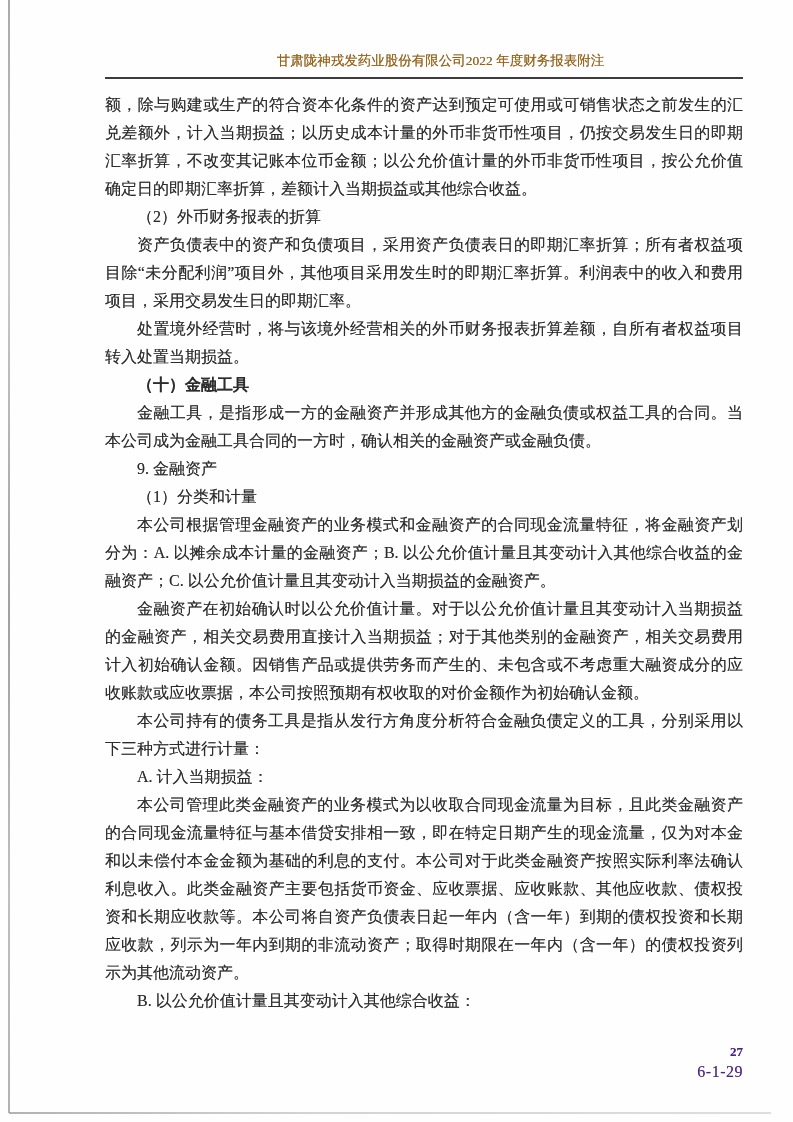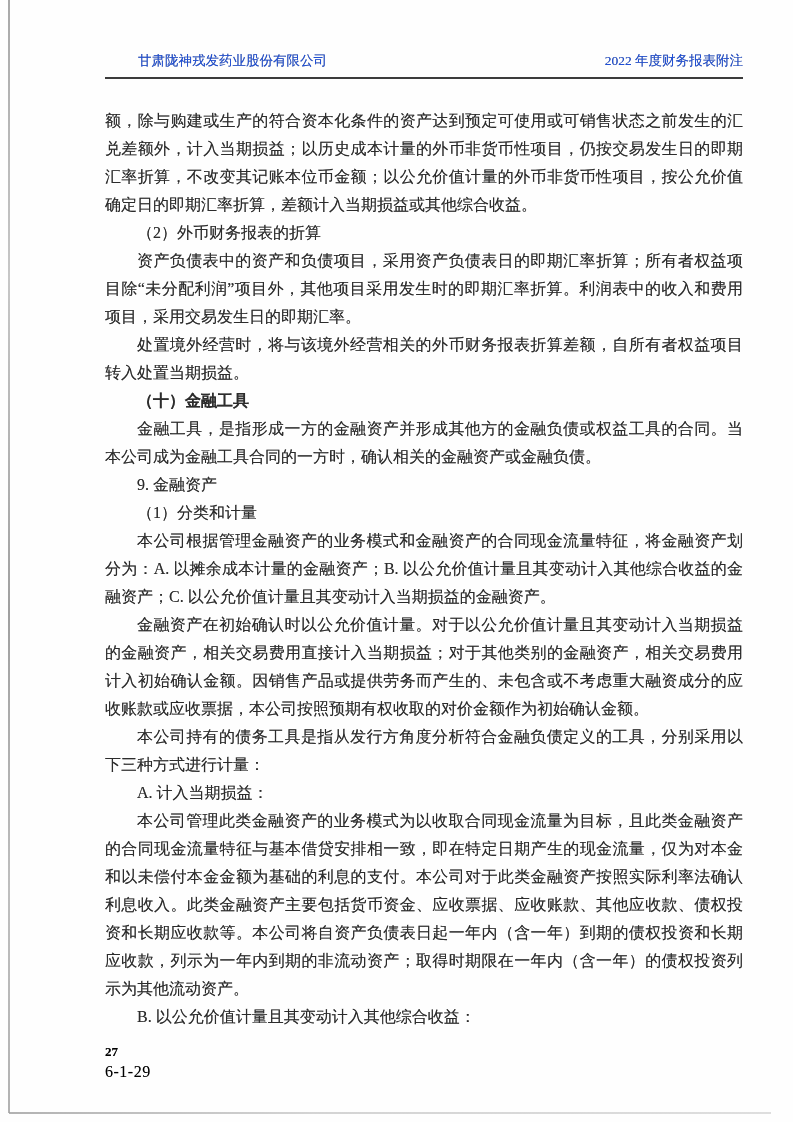--- a/index.html
+++ b/index.html
@@ -42,47 +42,47 @@
   .header {
     position: absolute;
     top: 52px;
     left: 105px;
     width: 638px;
     border-bottom: 2px solid #3c3c3c;
     padding-bottom: 7px;
   }
   .header-row {
     display: flex;
-    justify-content: space-between;
+    justify-content: center;
     align-items: baseline;
     font-size: 13.5px;
-    color: #1d4ed8;
+    color: #a16207;
     text-shadow: 0 0 0.6px rgba(30,30,30,0.5);
   }
   .header-row .left { padding-left: 33px; }
   .content {
     position: absolute;
     top: 91px;
     left: 105px;
     width: 638px;
     font-size: 16px;
     line-height: 28px;
     text-align: justify;
     color: #2c2c2c;
     text-shadow: 0 0 0.6px rgba(35,35,35,0.55);
   }
   .p { margin: 0; text-indent: 2em; }
-  .p.cont { text-indent: 0; margin-top: 16px; }
+  .p.cont { text-indent: 0; }
   .p.bold { font-weight: 700; }
   .footer-num {
     position: absolute;
     left: 105px;
     width: 638px;
-    text-align: left;
-    color: #000000;
+    text-align: right;
+    color: #4c1d95;
     text-shadow: 0 0 0.5px rgba(40,40,40,0.5);
   }
   #footer-page { top: 1044px; font-size: 13px; font-weight: 700; }
   #footer-doc  { top: 1063px; font-size: 16px; letter-spacing: 0.5px; }
 </style>
 </head>
 <body>
 
 <div class="page">
 

